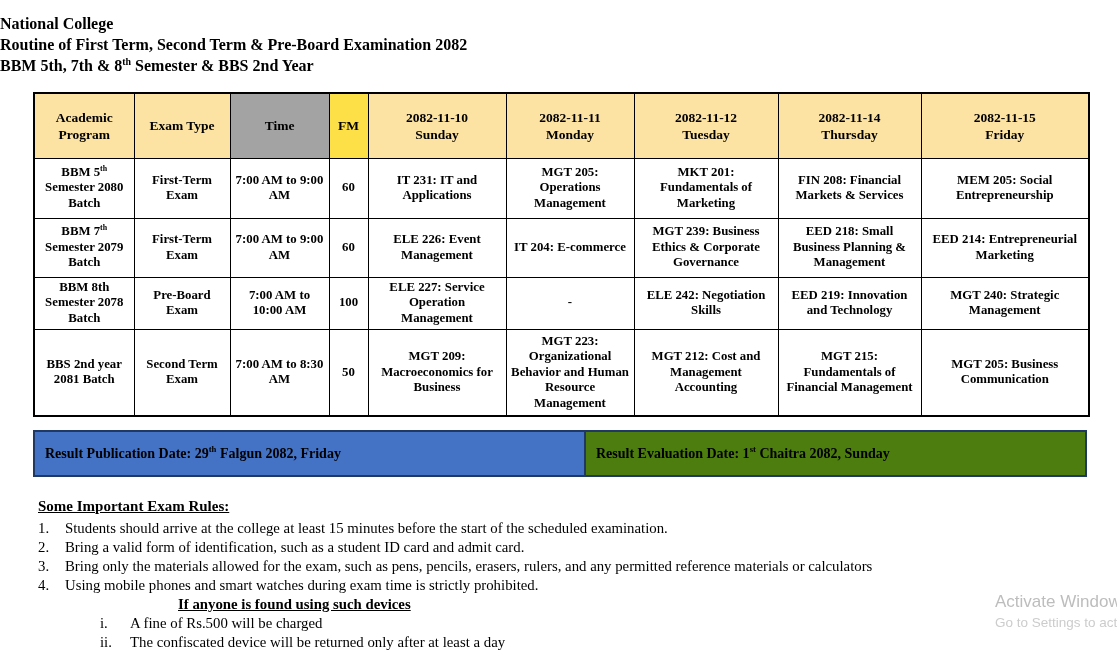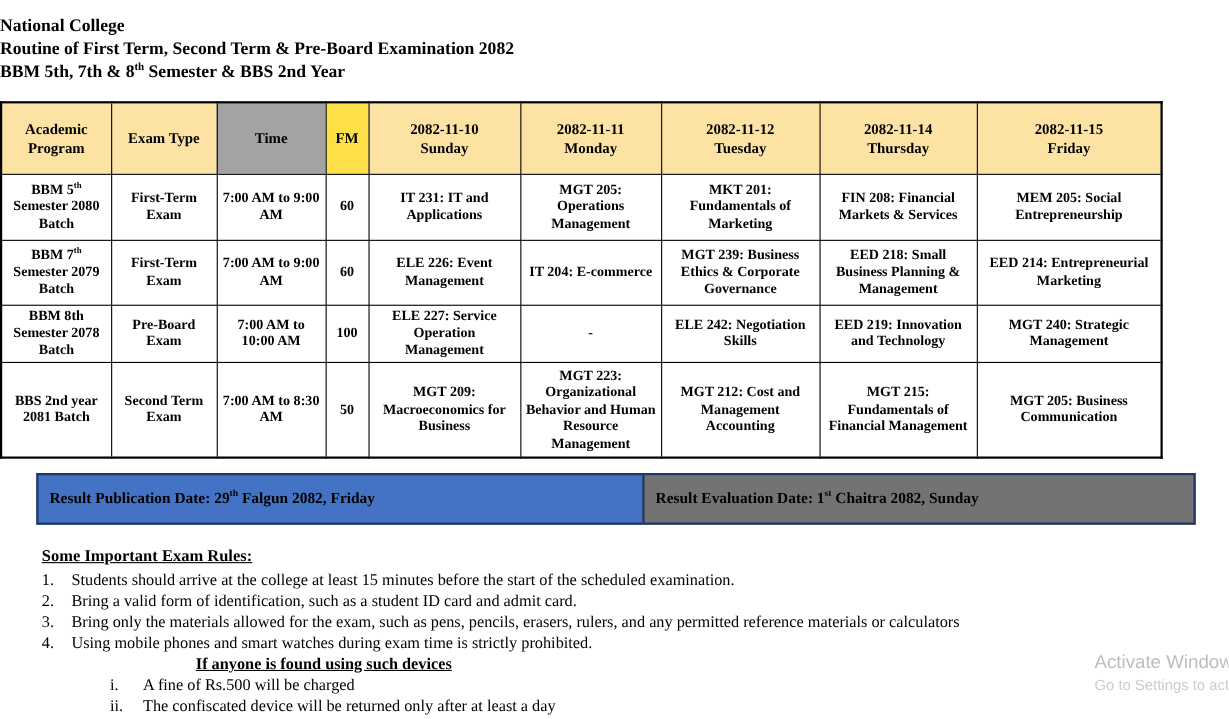--- a/index.html
+++ b/index.html
@@ -5,21 +5,21 @@
   html,body{margin:0;padding:0;}
   body{background:#fff;}
   .page{position:relative;width:1117px;height:654px;background:#ffffff;overflow:hidden;
         font-family:"Liberation Serif","DejaVu Serif",serif;color:#000;}
   sup{font-size:0.62em;vertical-align:super;line-height:0;}
 
   
   .title-block{padding-top:13px;text-align:left;font-weight:bold;font-size:16px;line-height:21px;}
 
   
-  table.routine{border-collapse:collapse;table-layout:fixed;width:1055px;margin-top:16px;}
+  table.routine{border-collapse:collapse;table-layout:fixed;width:1055px;margin-left:33px;margin-top:16px;}
   table.routine th,table.routine td{border:1px solid #000;text-align:center;vertical-align:middle;
         font-weight:bold;padding:2px 4px;word-wrap:break-word;}
   table.routine{border:2px solid #000;}
   table.routine th{font-size:13.5px;line-height:17px;}
   table.routine td{font-size:12.8px;line-height:15.5px;}
   tr.hrow{height:65px;}
   tr.r0{height:60px;}
   tr.r1{height:59px;}
   tr.r2{height:52px;}
   tr.r3{height:87px;}
@@ -125,21 +125,21 @@
           <td>MGT 223: Organizational Behavior and Human Resource Management</td>
           <td>MGT 212: Cost and Management Accounting</td>
           <td>MGT 215: Fundamentals of Financial Management</td>
           <td>MGT 205: Business Communication</td>
         </tr>
       </tbody>
   </table>
 
   <div class="banner">
     <div class="banner-cell left" style="background: rgb(68, 114, 196); border-color: rgb(32, 56, 100);">Result Publication Date: 29<sup>th</sup> Falgun 2082, Friday</div>
-    <div class="banner-cell right" style="background: #737373; border-color: rgb(32, 56, 100);">Result Evaluation Date: 1<sup>st</sup> Chaitra 2082, Sunday</div>
+    <div class="banner-cell right" style="background: #4d7c0f; border-color: rgb(32, 56, 100);">Result Evaluation Date: 1<sup>st</sup> Chaitra 2082, Sunday</div>
   </div>
 
   <div class="rules">
     <div class="rules-heading">Some Important Exam Rules:</div>
     <div>
         <div class="rule-item">
           <span class="rule-num">1.</span>
           <span>Students should arrive at the college at least 15 minutes before the start of the scheduled examination.</span>
         </div>
         <div class="rule-item">

